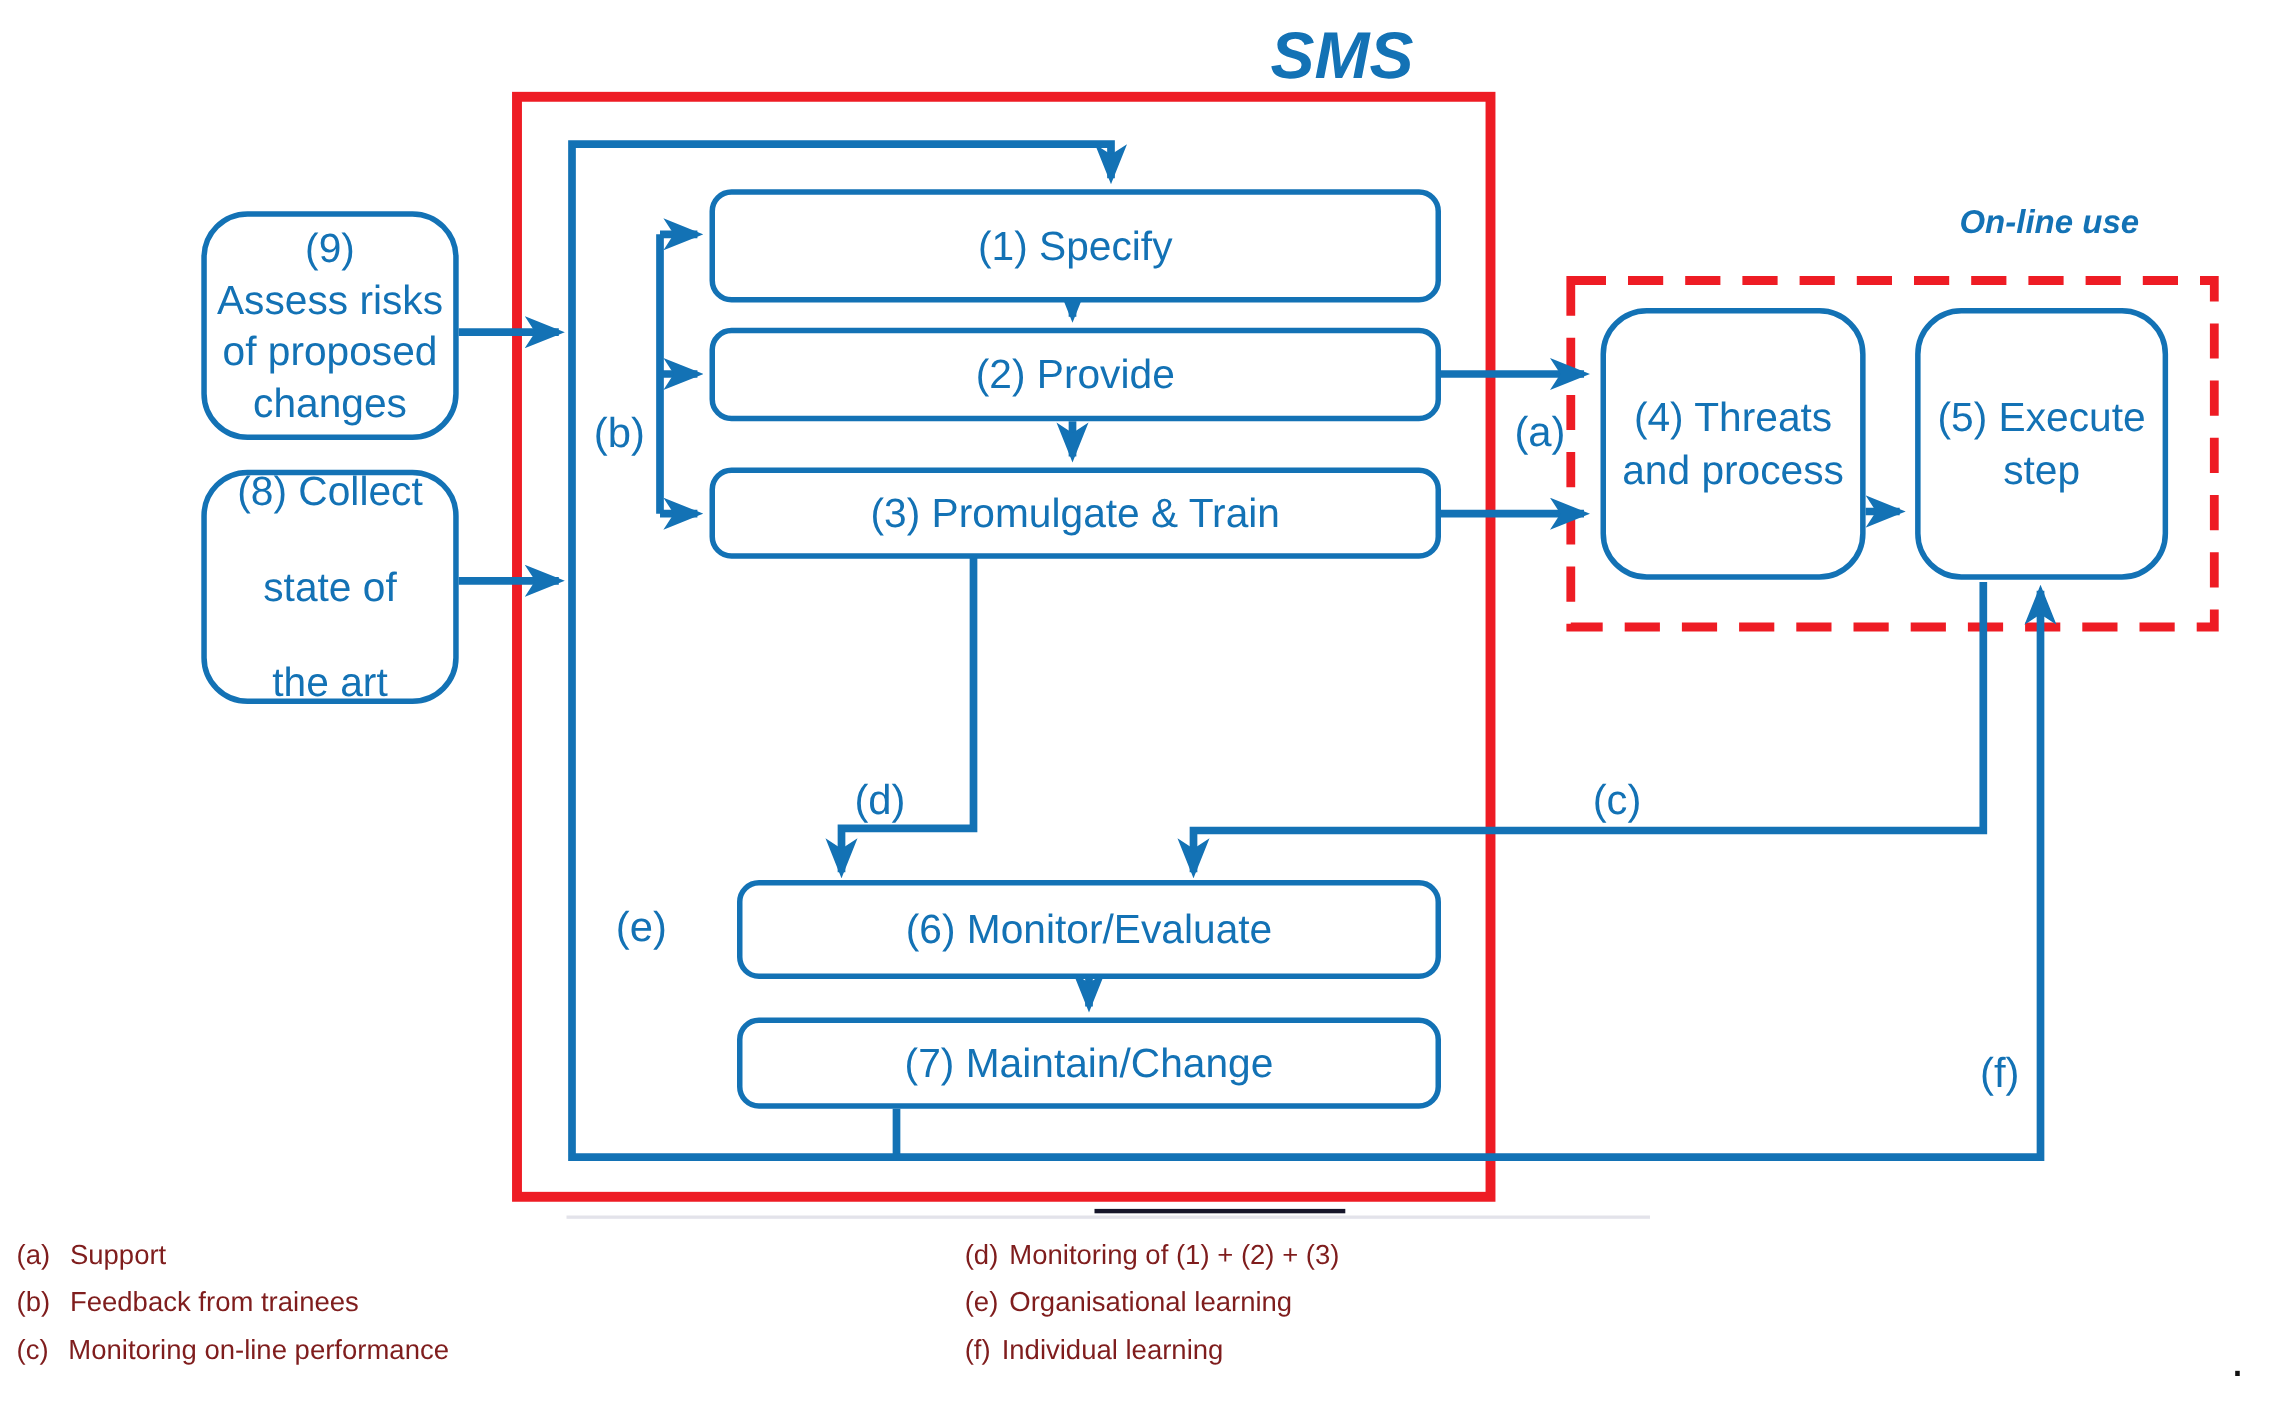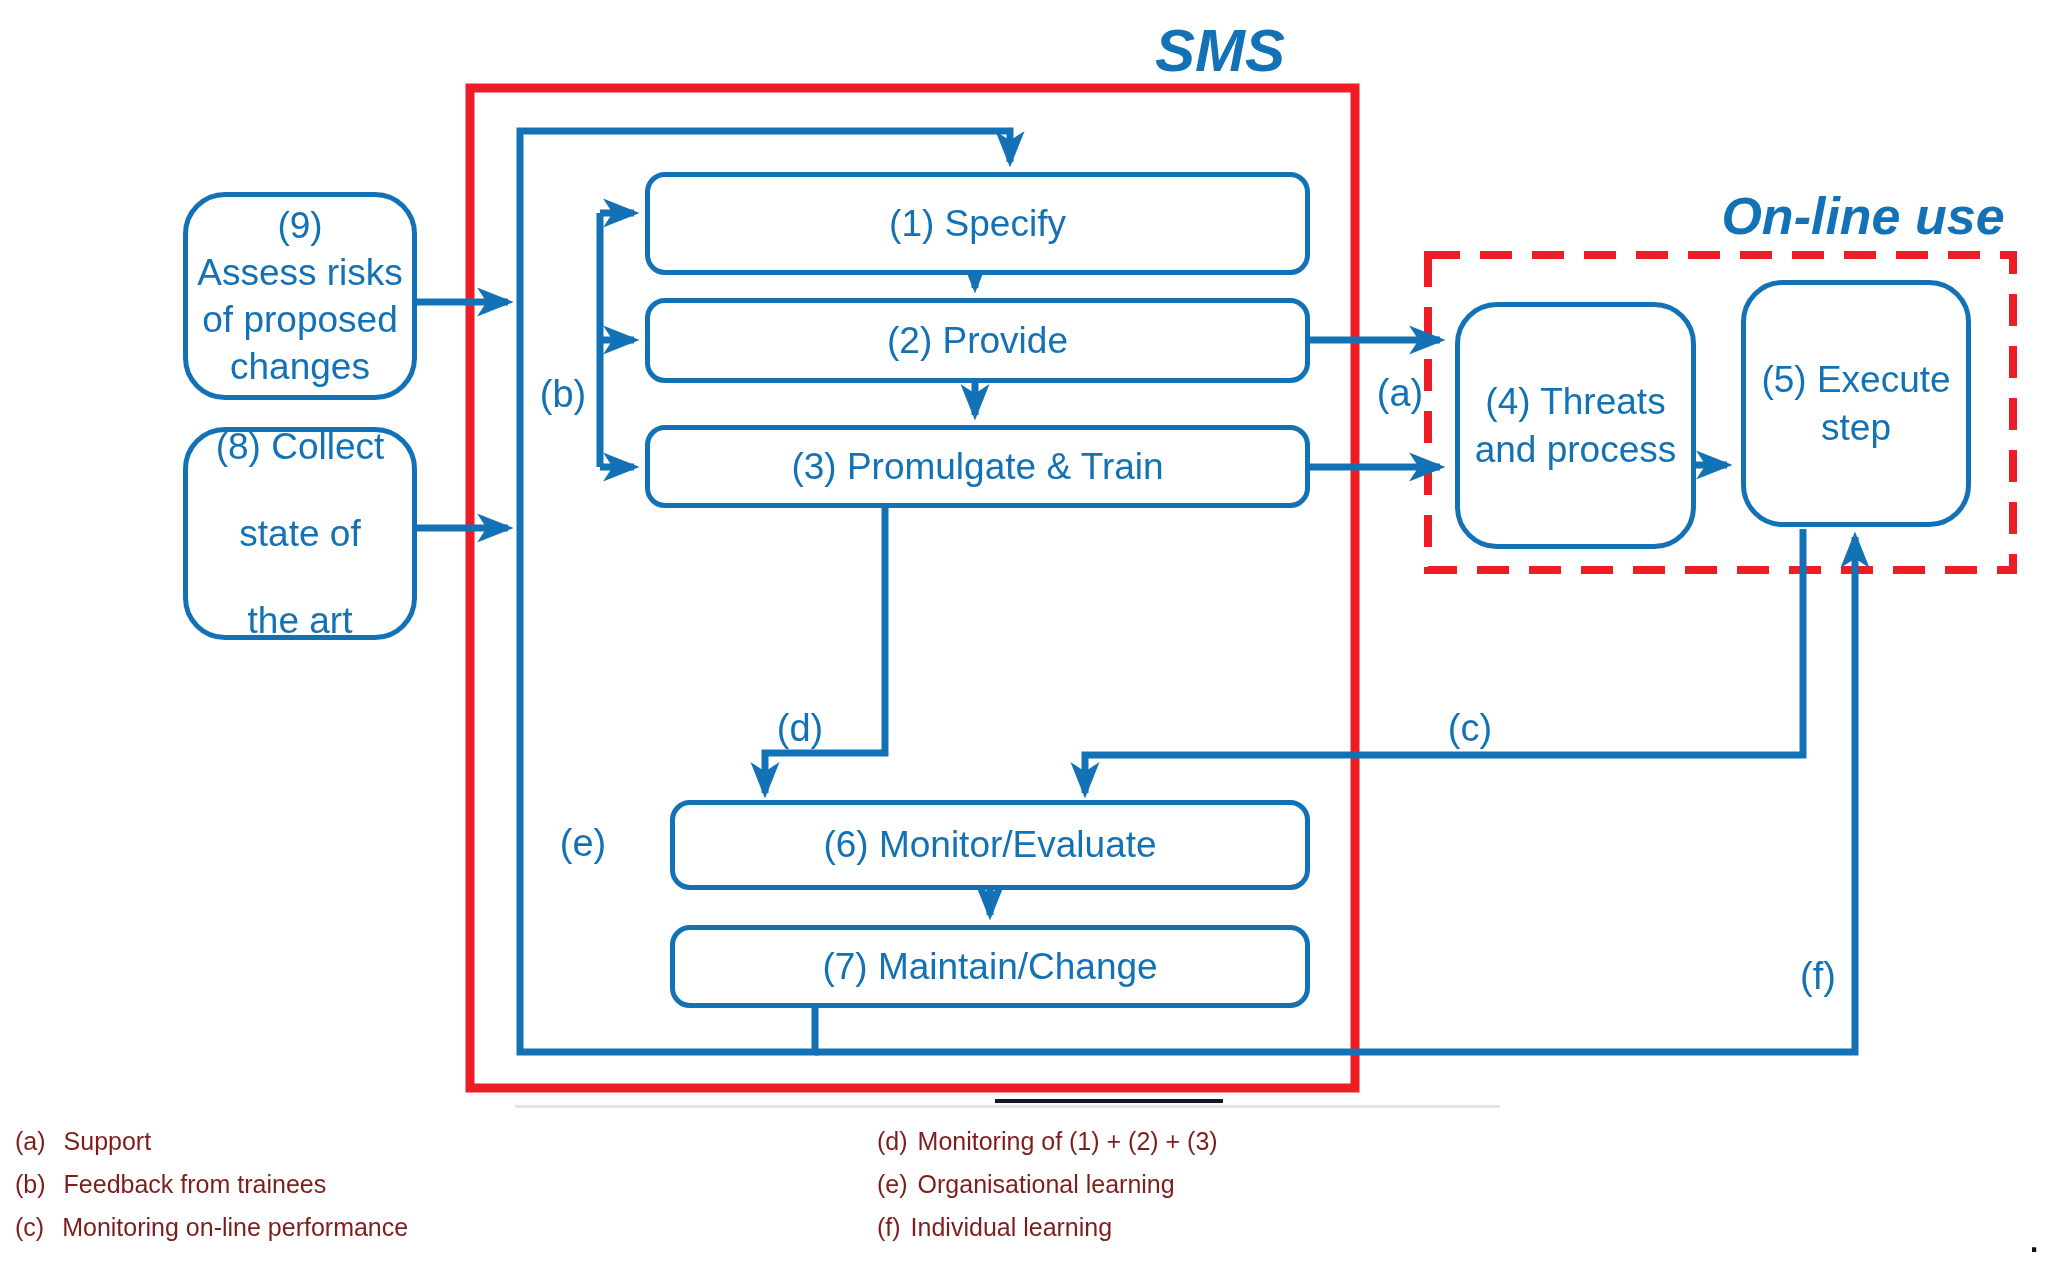--- a/index.html
+++ b/index.html
@@ -67,21 +67,21 @@
       <path d="M975,383 L975,415" marker-end="url(#arw)"></path>
       <path d="M990,883 L990,915" marker-end="url(#arw)"></path>
 
       <path d="M1310,340 L1440,340" marker-end="url(#arw)"></path>
       <path d="M1310,467 L1440,467" marker-end="url(#arw)"></path>
       <path d="M1696,465 L1727,465" marker-end="url(#arw)"></path>
     </g>
   </svg>
 
   <div class="title" style="left:985px;top:16px;width:300px;font-size:60px;text-align:right;">SMS</div>
-  <div class="title" style="left:1663px;top:186px;width:400px;font-size:52px;text-align:center;">On-line use</div>
+  <div class="title" style="left:1663px;top:186px;width:400px;font-size:30px;text-align:center;">On-line use</div>
 
   <div class="node r-big" style="left:183px;top:192px;width:234px;height:208px;line-height:47px;">
     <div>(9)</div>
     <div>Assess risks</div>
     <div>of proposed</div>
     <div>changes</div>
   </div>
 
   <div class="node r-big" style="left:183px;top:427px;width:234px;height:213px;line-height:47px;gap:40px;">
     <div>(8) Collect</div>
@@ -102,21 +102,21 @@
   </div>
 
   <div class="node r-small" style="left:670px;top:800px;width:640px;height:90px;">
     <div>(6) Monitor/Evaluate</div>
   </div>
 
   <div class="node r-small" style="left:670px;top:925px;width:640px;height:83px;">
     <div>(7) Maintain/Change</div>
   </div>
 
-  <div class="node r-big" style="left:1455px;top:280px;width:241px;height:247px;margin-top:22px;">
+  <div class="node r-big" style="left:1455px;top:280px;width:241px;height:247px;">
     <div>(4) Threats</div>
     <div>and process</div>
   </div>
 
   <div class="node r-big" style="left:1741px;top:280px;width:230px;height:247px;">
     <div>(5) Execute</div>
     <div>step</div>
   </div>
 
   <div class="lbl" style="left:1358px;top:372px;width:84px;">(a)</div>

